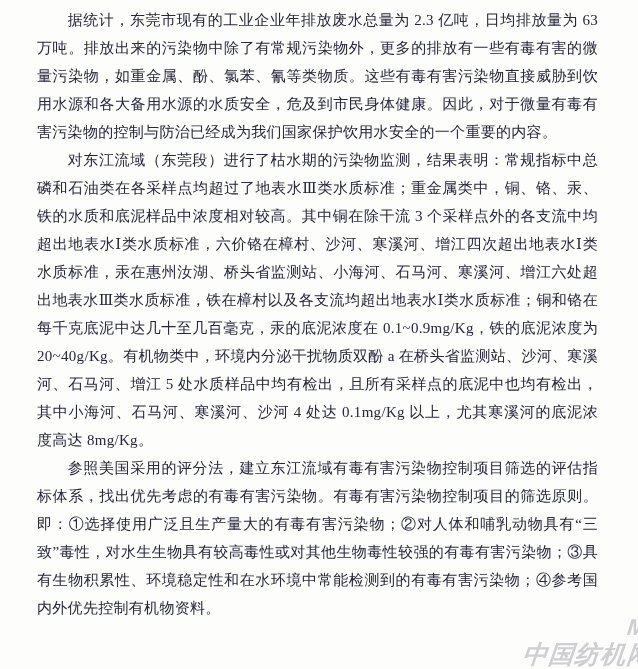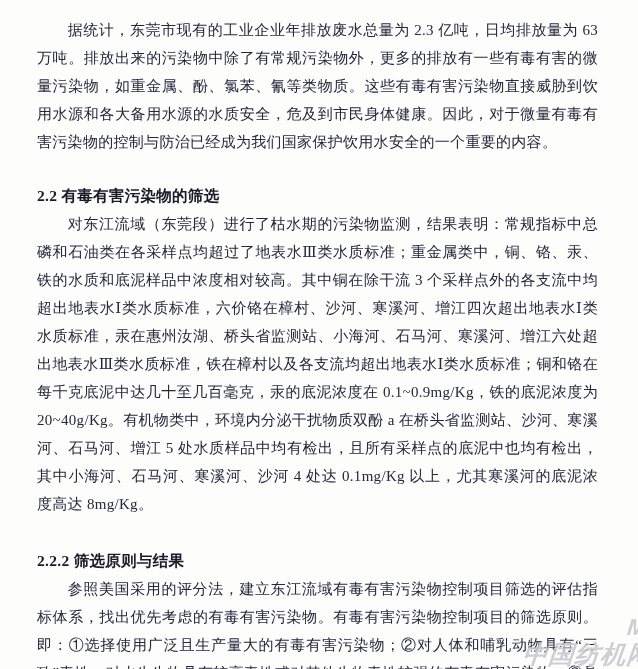--- a/index.html
+++ b/index.html
@@ -8,21 +8,21 @@
     width: 638px;
     height: 669px;
     overflow: hidden;
     background: #fdfdfc;
   }
   .page {
     position: relative;
     width: 638px;
     height: 669px;
     box-sizing: border-box;
-    padding: 16px 40px 0 37px;
+    padding: 6px 40px 0 37px;
     font-family: "Liberation Serif", "DejaVu Serif", serif;
     color: #26263c;
     background: #fdfdfc;
   }
   p.body {
     margin: 0;
     font-size: 15px;
     line-height: 28px;
     text-align: justify;
     letter-spacing: 0.3px;
@@ -64,26 +64,24 @@
     letter-spacing: 1px;
   }
 </style>
 </head>
 <body>
 
 <div class="page">
 
   <p class="body indent">据统计，东莞市现有的工业企业年排放废水总量为 2.3 亿吨，日均排放量为 63 万吨。排放出来的污染物中除了有常规污染物外，更多的排放有一些有毒有害的微量污染物，如重金属、酚、氯苯、氰等类物质。这些有毒有害污染物直接威胁到饮用水源和各大备用水源的水质安全，危及到市民身体健康。因此，对于微量有毒有害污染物的控制与防治已经成为我们国家保护饮用水安全的一个重要的内容。</p>
 
-  <h2 class="heading gap-before-s22">2.2 有毒有害污染物的筛选</h2>
 
 
   <p class="body indent">对东江流域（东莞段）进行了枯水期的污染物监测，结果表明：常规指标中总磷和石油类在各采样点均超过了地表水Ⅲ类水质标准；重金属类中，铜、铬、汞、铁的水质和底泥样品中浓度相对较高。其中铜在除干流 3 个采样点外的各支流中均超出地表水Ⅰ类水质标准，六价铬在樟村、沙河、寒溪河、增江四次超出地表水Ⅰ类水质标准，汞在惠州汝湖、桥头省监测站、小海河、石马河、寒溪河、增江六处超出地表水Ⅲ类水质标准，铁在樟村以及各支流均超出地表水Ⅰ类水质标准；铜和铬在每千克底泥中达几十至几百毫克，汞的底泥浓度在 0.1~0.9mg/Kg，铁的底泥浓度为 20~40g/Kg。有机物类中，环境内分泌干扰物质双酚 a 在桥头省监测站、沙河、寒溪河、石马河、增江 5 处水质样品中均有检出，且所有采样点的底泥中也均有检出，其中小海河、石马河、寒溪河、沙河 4 处达 0.1mg/Kg 以上，尤其寒溪河的底泥浓度高达 8mg/Kg。</p>
 
-  <h3 class="heading gap-before-s222">2.2.2 筛选原则与结果</h3>
 
   <p class="body indent">参照美国采用的评分法，建立东江流域有毒有害污染物控制项目筛选的评估指标体系，找出优先考虑的有毒有害污染物。有毒有害污染物控制项目的筛选原则。即：①选择使用广泛且生产量大的有毒有害污染物；②对人体和哺乳动物具有“三致”毒性，对水生生物具有较高毒性或对其他生物毒性较强的有毒有害污染物；③具有生物积累性、环境稳定性和在水环境中常能检测到的有毒有害污染物；④参考国内外优先控制有机物资料。</p>
 
   <div class="watermark">
     <div class="wm-logo-fragment">M</div>
     <div class="wm-site-name">中国纺机网</div>
   </div>
 
 </div>
 

